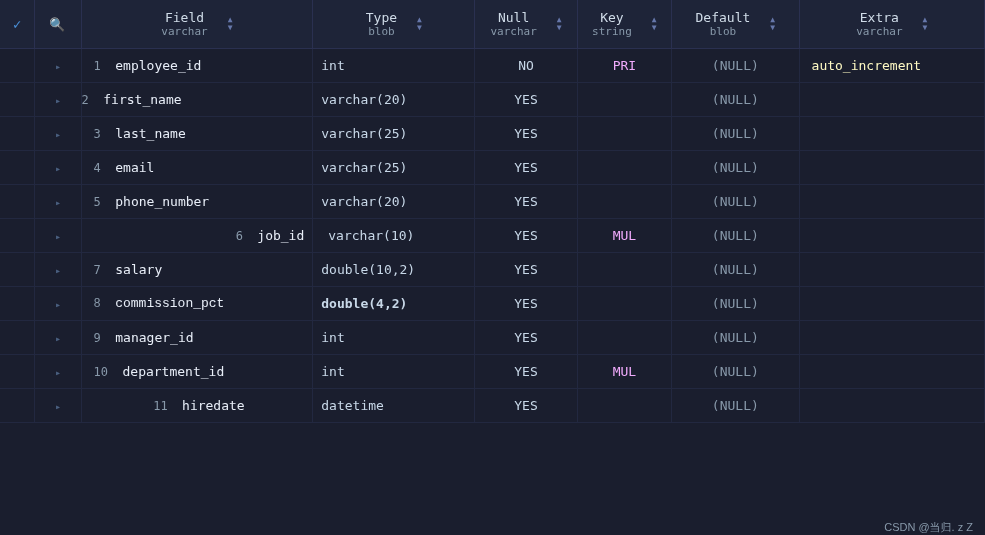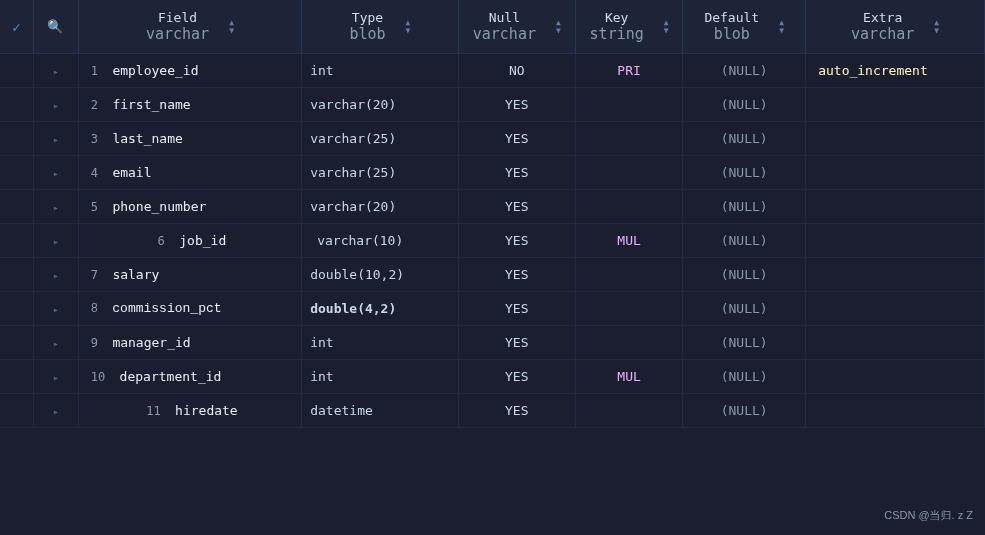--- a/index.html
+++ b/index.html
@@ -46,21 +46,21 @@
       cursor: pointer;
     }
 
     thead th .col-label {
       display: block;
       font-size: 13px;
     }
 
     thead th .col-type {
       display: block;
-      font-size: 15px;
+      font-size: 11px;
       color: #8899aa;
     }
 
     thead th .sort-arrows {
       display: inline-flex;
       flex-direction: column;
       margin-left: 4px;
       vertical-align: middle;
       font-size: 8px;
       color: #6677aa;
@@ -141,21 +141,21 @@
       font-size: 14px;
     }
 
     .search-icon {
       color: #8899aa;
       font-size: 13px;
     }
 
     .watermark {
       position: fixed;
-      bottom: 12px;
+      bottom: 0;
       right: 12px;
       color: #8899aa;
       font-size: 11px;
       font-family: sans-serif;
       margin-left: 32px;
     }
 
     .th-header-content {
       display: flex;
       align-items: center;
@@ -239,21 +239,21 @@
           <td style="text-align: left; padding-left: 12px;"><span class="row-num">1&nbsp;&nbsp;</span><span>employee_id</span></td>
           <td style="text-align: left; padding-left: 8px;">int</td>
           <td>NO</td>
           <td class="key-badge">PRI</td>
           <td class="null-value">(NULL)</td>
           <td class="extra-value">auto_increment</td>
         </tr>
         <tr>
           <td></td>
           <td><span class="row-arrow">▸</span></td>
-          <td style="text-align: left; padding-left: 12px;"><span class="row-num">2&nbsp;&nbsp;</span><span>first_name</span></td>
+          <td style="text-align: left; padding-left: 0;"><span class="row-num">2&nbsp;&nbsp;</span><span>first_name</span></td>
           <td style="text-align: left; padding-left: 8px;">varchar(20)</td>
           <td>YES</td>
           <td class="key-badge"></td>
           <td class="null-value">(NULL)</td>
           <td class="extra-value"></td>
         </tr>
         <tr>
           <td></td>
           <td><span class="row-arrow">▸</span></td>
           <td style="text-align: left; padding-left: 12px;"><span class="row-num">3&nbsp;&nbsp;</span><span>last_name</span></td>
@@ -279,21 +279,21 @@
           <td style="text-align: left; padding-left: 12px;"><span class="row-num">5&nbsp;&nbsp;</span><span>phone_number</span></td>
           <td style="text-align: left; padding-left: 8px;">varchar(20)</td>
           <td>YES</td>
           <td class="key-badge"></td>
           <td class="null-value">(NULL)</td>
           <td class="extra-value"></td>
         </tr>
         <tr>
           <td></td>
           <td><span class="row-arrow">▸</span></td>
-          <td style="text-align: center; padding-left: 12px;"><span class="row-num">6&nbsp;&nbsp;</span><span>job_id</span></td>
+          <td style="text-align: right; padding-left: 12px;"><span class="row-num">6&nbsp;&nbsp;</span><span>job_id</span></td>
           <td style="text-align: left; padding-left: 15px;">varchar(10)</td>
           <td>YES</td>
           <td class="key-badge">MUL</td>
           <td class="null-value">(NULL)</td>
           <td class="extra-value"></td>
         </tr>
         <tr>
           <td></td>
           <td><span class="row-arrow">▸</span></td>
           <td style="text-align: left; padding-left: 12px;"><span class="row-num">7&nbsp;&nbsp;</span><span>salary</span></td>

